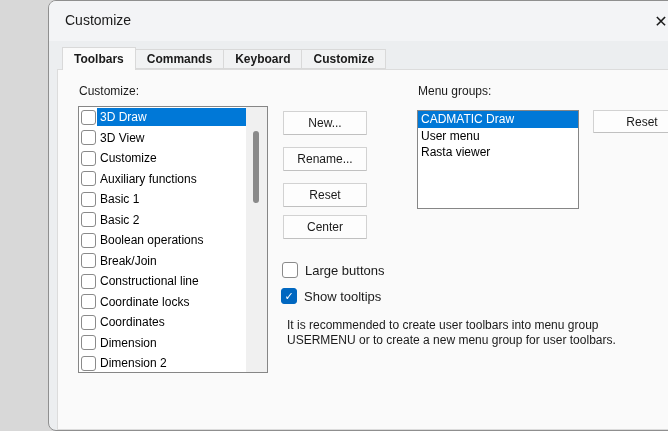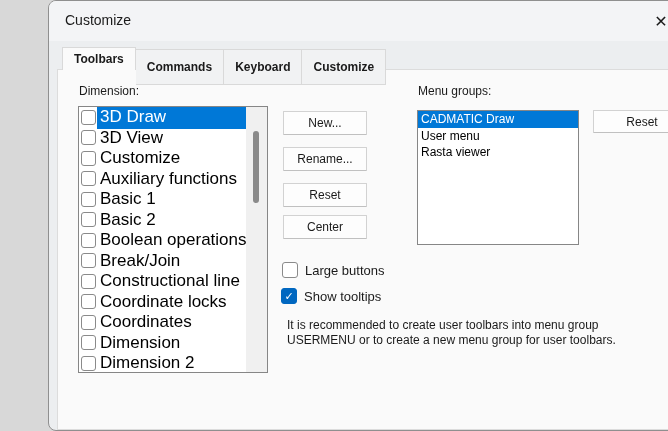--- a/index.html
+++ b/index.html
@@ -18,21 +18,21 @@
   .title-text {
     position:absolute; left:16px; top:11px; font-size:14px; color:#1a1a1a;
   }
   .close-btn {
     position:absolute; right:40px; top:6px; width:28px; height:28px;
     display:flex; align-items:center; justify-content:center;
     font-size:16px; color:#1a1a1a; cursor:default; font-weight:300;
   }
   .tabs { position:absolute; left:13px; top:46px; display:flex; z-index:3;font-weight:bold; }
   .tab {
-    height:36px; margin-top:2px; padding:0 11px; font-size:12px;
+    height:20px; margin-top:2px; padding:0 11px; font-size:12px;
     display:flex; align-items:center; background:#f1f2f3;
     border:1px solid #d9d9d9; border-left:none; color:#1a1a1a;
   }
   .tab.active {
     height:23px; margin-top:0; background:#fafafa;
     border:1px solid #d9d9d9; border-bottom:none;
   }
   .tab:first-child { border-left:1px solid #d9d9d9; }
   .panel {
     position:absolute; left:8px; top:68px; width:647px; height:361px;
@@ -45,21 +45,21 @@
   .listbox {
     position:absolute; background:#fff; border:1px solid #868686;
   }
   .lb-toolbars { left:20px; top:36px; width:190px; height:267px; }
   .lb-content { position:absolute; left:0; top:0; right:21px; bottom:0; overflow:hidden; }
   .t-row { display:flex; align-items:center; height:20.5px; padding-left:2px; }
   .t-check {
     width:15px; height:15px; flex:0 0 15px; border:1px solid #8a8a8a;
     border-radius:3px; background:#fff; margin-right:1px;
   }
-  .t-lbl { flex:1; font-size:17px; padding:2px 3px; white-space:nowrap; overflow:hidden; }
+  .t-lbl { flex:1; font-size:12px; padding:2px 3px; white-space:nowrap; overflow:hidden; }
   .t-row.selected .t-lbl { background:#0078d7; color:#fff; }
 
   .vscroll {
     position:absolute; top:0; right:0; width:21px; bottom:0; background:#f0f0f0;
   }
   .vthumb {
     position:absolute; left:7px; width:6px; top:24px; height:72px;
     background:#8a8a8a; border-radius:3px;
   }
 
@@ -68,21 +68,21 @@
     border:1px solid #d2d2d2; border-bottom-color:#c0c0c0; border-radius:1px;
     font-size:12px; color:#1a1a1a; display:flex; align-items:center;
     justify-content:center; font-family:"Liberation Sans", sans-serif;
   }
   .btn-new    { left:225px; top:41px;  }
   .btn-rename { left:225px; top:77px;  }
   .btn-delete { left:225px; top:113px; }
   .btn-center { left:225px; top:145px; }
   .btn-reset  { left:535px; top:40px; width:98px; height:23px; }
 
-  .lb-menugroups { left:359px; top:40px; width:162px; height:135px; }
+  .lb-menugroups { left:359px; top:40px; width:162px; height:99px; }
   .m-row { height:16.5px; font-size:12px; padding:1px 3px; white-space:nowrap; }
   .m-row.selected { background:#0078d7; color:#fff; }
 
   .opt-row { position:absolute; display:flex; align-items:center; }
   .opt-large    { left:224px; top:192px; }
   .opt-tooltips { left:223px; top:218px; }
   .opt-check {
     width:16px; height:16px; border:1px solid #8a8a8a; border-radius:3px;
     background:#fff; margin-right:7px; display:flex; align-items:center;
     justify-content:center;
@@ -109,21 +109,21 @@
 
   <div class="tabs">
     <div class="tab active">Toolbars</div>
     <div class="tab">Commands</div>
     <div class="tab">Keyboard</div>
     <div class="tab">Customize</div>
   </div>
 
   <div class="panel">
 
-    <div class="group-label lbl-toolbars">Dimension:</div>
+    <div class="group-label lbl-toolbars">Customize:</div>
 
     <div class="listbox lb-toolbars">
       <div class="lb-content">
         <div class="t-row selected">
           <span class="t-check"></span>
           <span class="t-lbl">3D Draw</span>
         </div>
         <div class="t-row">
           <span class="t-check"></span>
           <span class="t-lbl">3D View</span>

